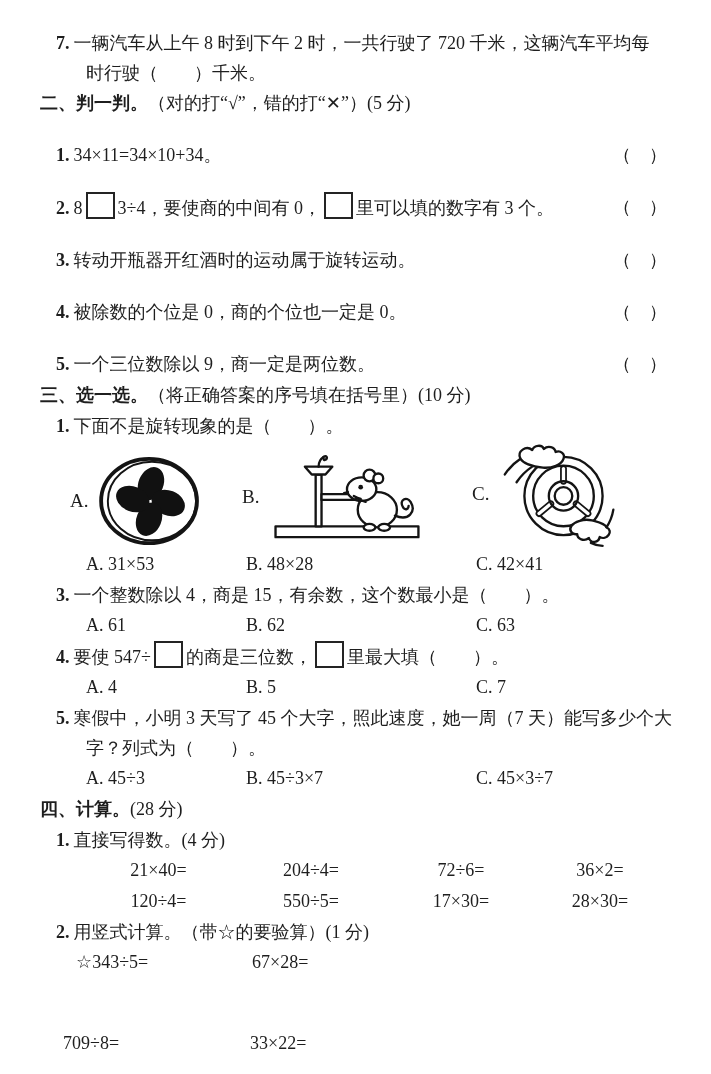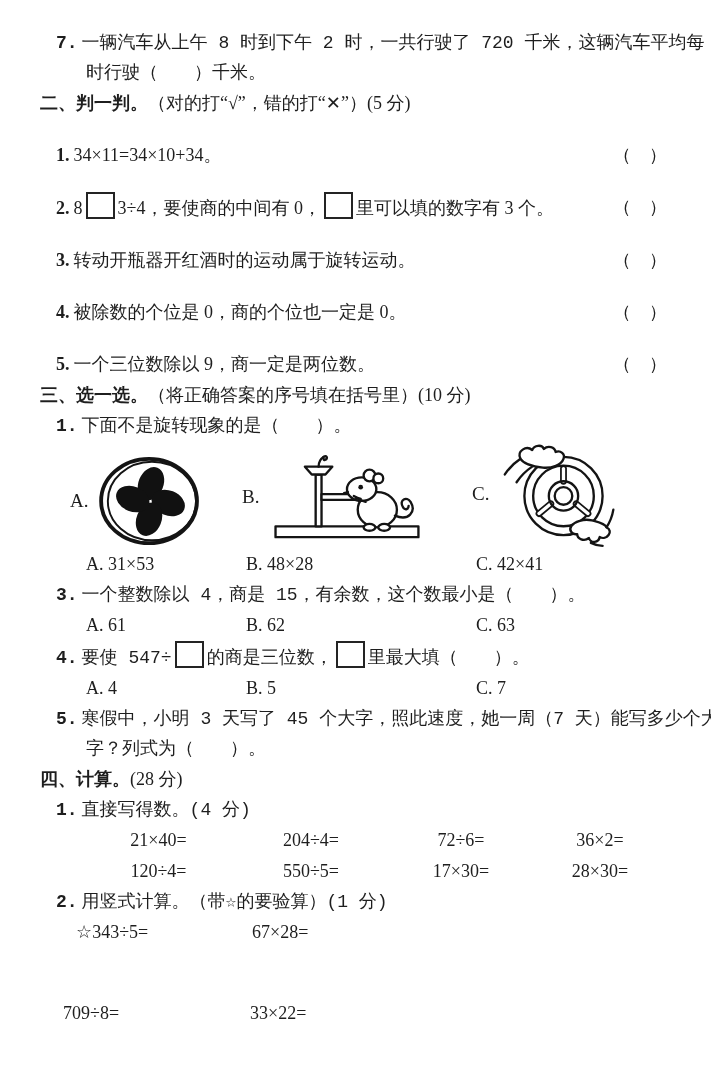--- a/index.html
+++ b/index.html
@@ -2,21 +2,21 @@
 <html><head>
 <meta charset="utf-8">
 <style>
   html,body{margin:0;padding:0;background:#ffffff;}
   body{
     width:711px;height:1074px;overflow:hidden;
     font-family:"Liberation Serif","DejaVu Serif",serif;
     color:#1e1e1e;font-size:18px;
   }
   .page{box-sizing:border-box;width:711px;height:1074px;padding:28px 42px 0 40px;position:relative;}
-  .line{line-height:30px;white-space:nowrap;font-family:Liberation Mono, monospace;}
+  .line{line-height:30px;white-space:nowrap;}
   .bold{font-weight:700;}
   .num{font-weight:700;padding-right:4px;}
   .indent1{padding-left:16px;}          
   .indent2{padding-left:46px;}          
   .sec-head{line-height:31px;white-space:nowrap;}
   .sec-head .note{font-weight:400;}
   .jrow{display:flex;line-height:31px;margin-top:21px;}
   .jrow .jbracket{margin-left:auto;padding-right:2px;}
   .blank{
     display:inline-block;width:25px;height:23px;border:2px solid #242424;
@@ -166,20 +166,25 @@
 
   <div class="line indent1"><span class="num">4.</span><span>要使 547÷</span><span class="blank"></span><span>的商是三位数，</span><span class="blank"></span><span>里最大填（　　）。</span></div>
   <div class="opts">
     <span>A. 4</span>
     <span>B. 5</span>
     <span>C. 7</span>
   </div>
 
   <div class="line indent1"><span class="num">5.</span><span>寒假中，小明 3 天写了 45 个大字，照此速度，她一周（7 天）能写多少个大</span></div>
   <div class="line indent2"><span>字？列式为（　　）。</span></div>
+  <div class="opts">
+    <span>A. 45÷3</span>
+    <span>B. 45÷3×7</span>
+    <span>C. 45×3÷7</span>
+  </div>
 
   <div class="sec-head"><span class="bold">四、计算。</span><span class="note">(28 分)</span></div>
 
   <div class="line indent1"><span class="num">1.</span><span>直接写得数。(4 分)</span></div>
 
   <div class="calc-grid1">
     <span>21×40=</span>
     <span>204÷4=</span>
     <span>72÷6=</span>
     <span>36×2=</span>

